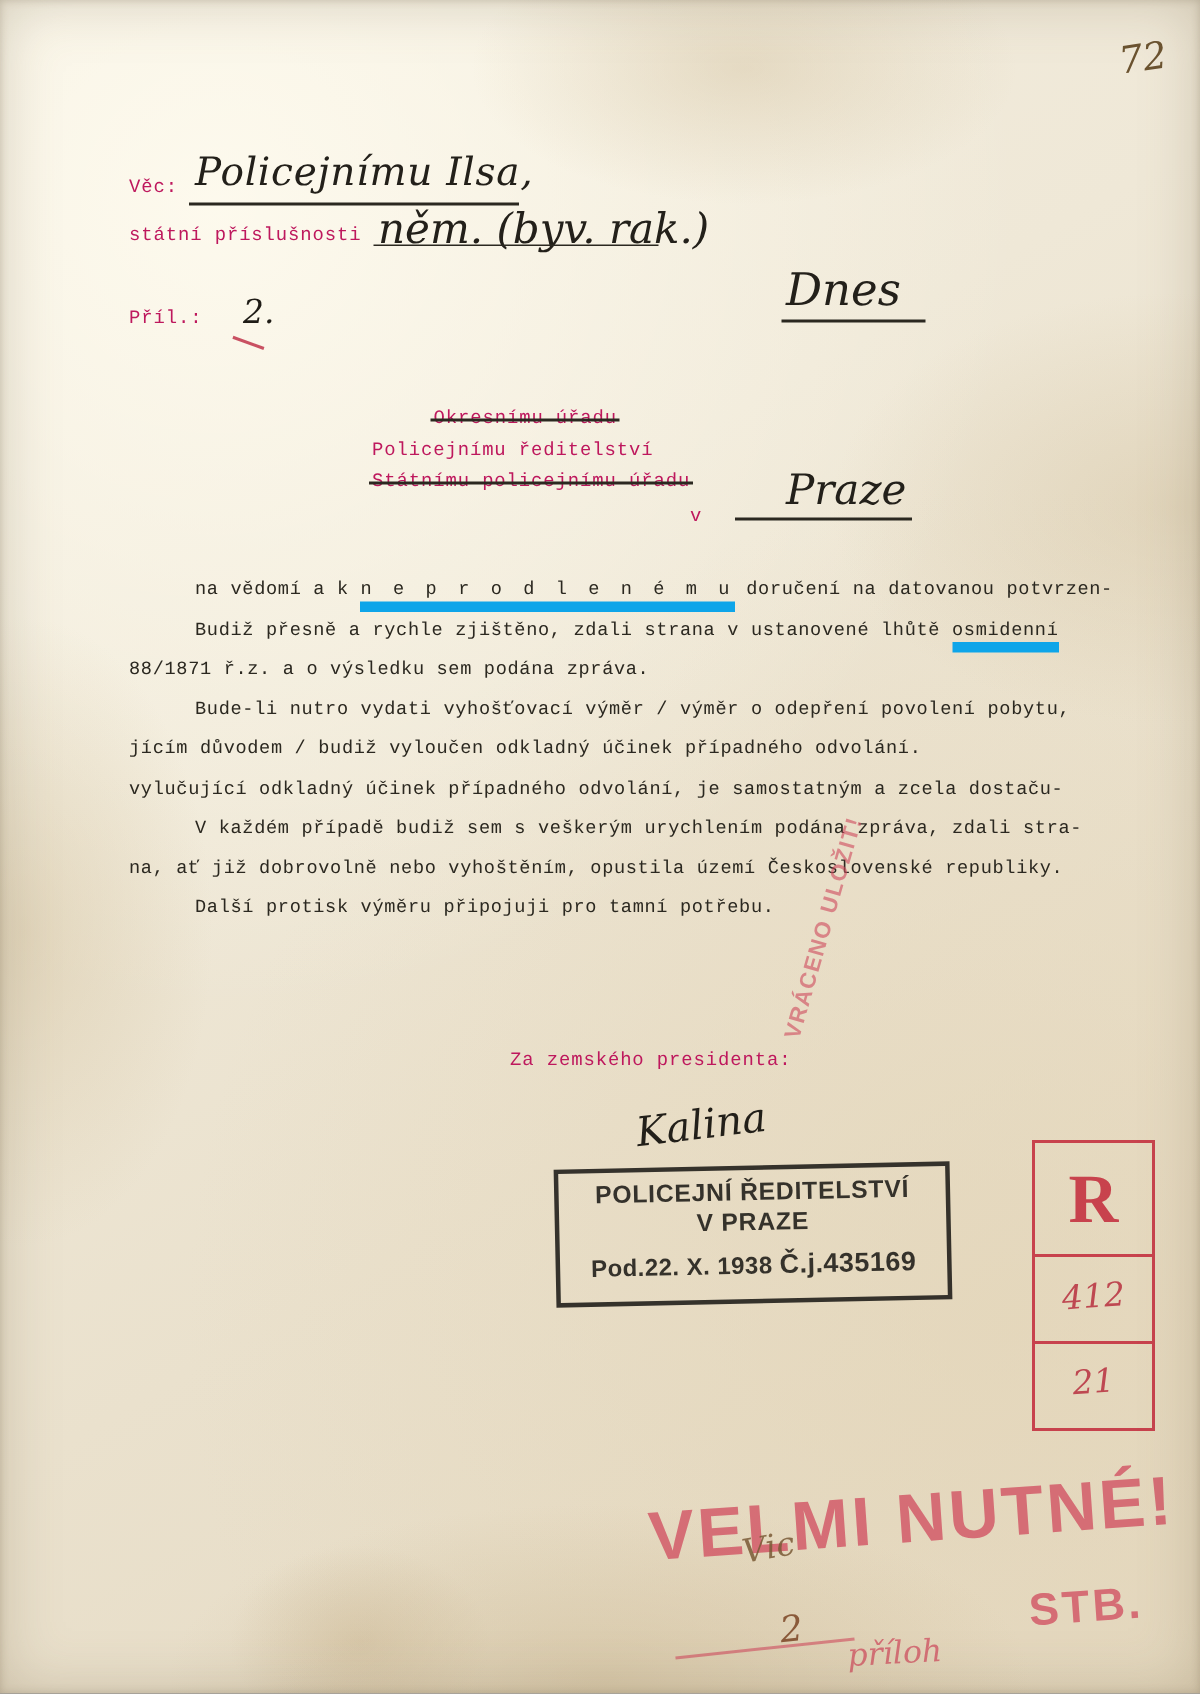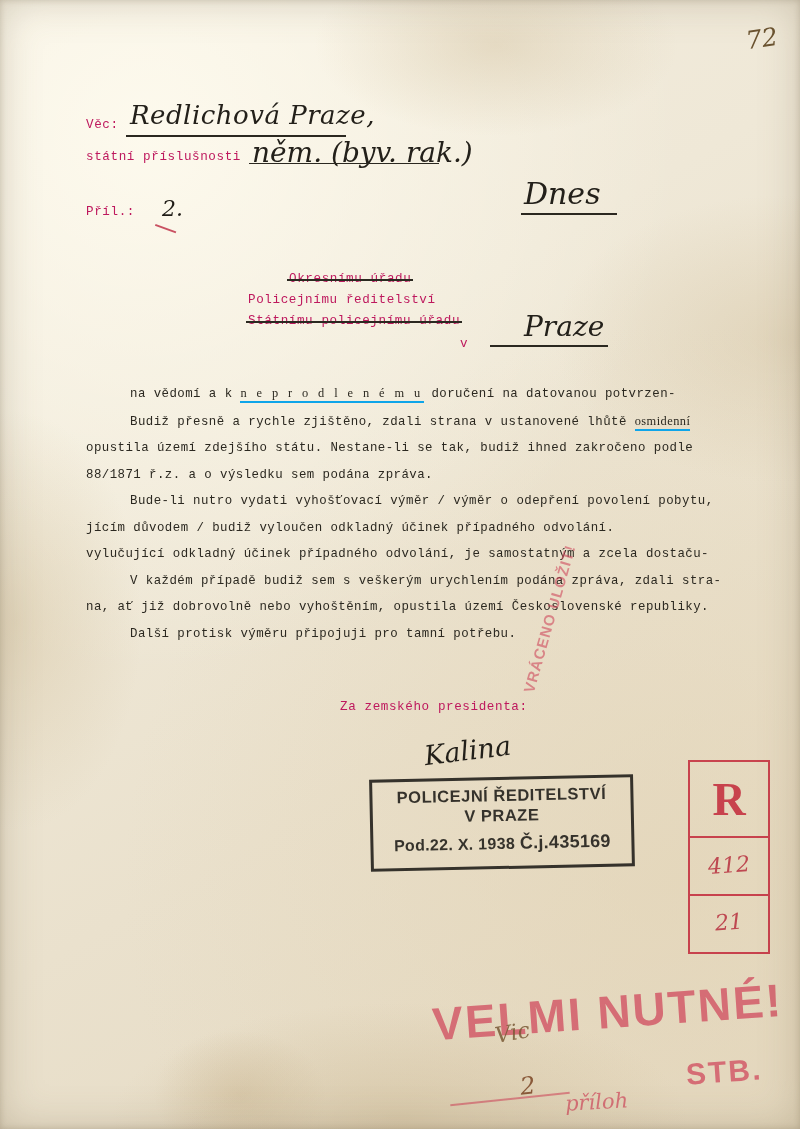--- a/index.html
+++ b/index.html
@@ -58,21 +58,21 @@
     line-height: 26.5px;
     letter-spacing: 0.45px;
     color: #2b2820;
   }
   .body-text p {
     margin: 0;
     white-space: nowrap;
   }
   .indent { padding-left: 44px; }
   .spaced { letter-spacing: 3.4px; }
-  .uline { border-bottom: 2px solid #0ea5e9; padding-bottom: 1px; font-family: Liberation Serif, serif; }
+  .uline { border-bottom: 7px solid #0ea5e9; padding-bottom: 1px; }
 
   
   .hand {
     position: absolute;
     font-family: "DejaVu Serif", serif;
     font-style: italic;
     color: #23201a;
     white-space: nowrap;
   }
 
@@ -342,21 +342,21 @@
 </head>
 <body>
 
 <div id="page">
   <div id="paper-base"></div>
   <div id="paper-stains"></div>
 
   <div id="folio-number">72</div>
 
   <div class="typed" style="left:86px; top:118px;">Věc:</div>
-  <div class="hand" id="name-hand">Redlichová Praze,</div>
+  <div class="hand" id="name-hand">Policejnímu Ilsa,</div>
   <div id="name-underline"></div>
 
   <div class="typed" style="left:86px; top:150px;">státní příslušnosti</div>
   <div class="hand" id="citizen-hand">něm. (byv. rak.)</div>
   <div id="citizen-underline"></div>
 
 
   <div class="typed" style="left:86px; top:205px;">Příl.:</div>
   <div id="pril-hand">2.</div>
   <div id="pril-tick"></div>
@@ -372,21 +372,20 @@
     <span class="struck">Státnímu policejnímu úřadu</span>
   </div>
 
   <div class="typed" style="left:460px; top:337px;">v</div>
   <div class="hand" id="praze-hand">Praze</div>
   <div id="praze-underline"></div>
 
   <div class="body-text" id="body-block" style="left:86px; top:380px; width:640px;">
       <p class="indent"><span>na vědomí a k </span><span class="spaced uline">n e p r o d l e n é m u</span><span> doručení na datovanou potvrzen-</span></p>
       <p class="indent"><span>Budiž přesně a rychle zjištěno, zdali strana v ustanovené lhůtě </span><span class="uline">osmidenní</span></p>
-      <p><span>opustila území zdejšího státu. Nestane-li se tak, budiž ihned zakročeno podle</span></p>
       <p><span>88/1871 ř.z. a o výsledku sem podána zpráva.</span></p>
       <p class="indent"><span>Bude-li nutro vydati vyhošťovací výměr / výměr o odepření povolení pobytu,</span></p>
       <p><span>jícím důvodem / budiž vyloučen odkladný účinek případného odvolání.</span></p>
       <p><span>vylučující odkladný účinek případného odvolání, je samostatným a zcela dostaču-</span></p>
       <p class="indent"><span>V každém případě budiž sem s veškerým urychlením podána zpráva, zdali stra-</span></p>
       <p><span>na, ať již dobrovolně nebo vyhoštěním, opustila území Československé republiky.</span></p>
       <p class="indent"><span>Další protisk výměru připojuji pro tamní potřebu.</span></p>
     </div>
 
   <div class="typed" style="left:340px; top:700px;">Za zemského presidenta:</div>

